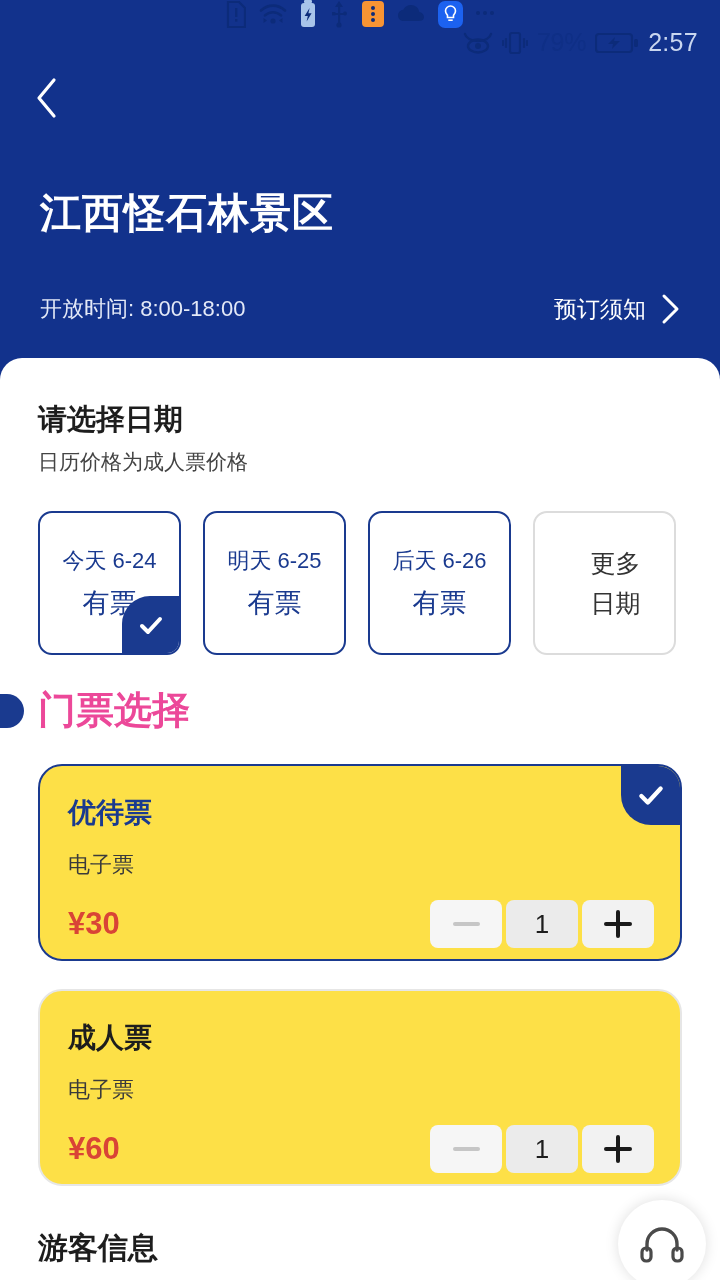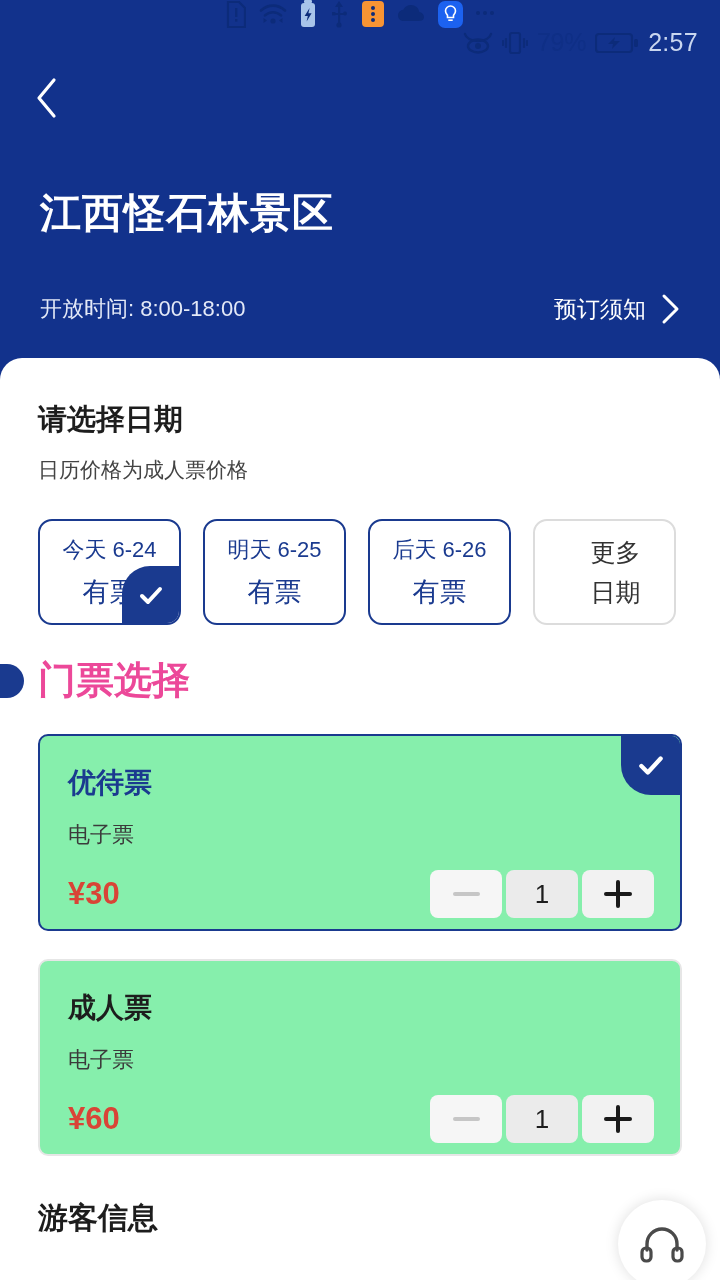--- a/index.html
+++ b/index.html
@@ -70,29 +70,29 @@
     background:#ffffff;
     border-radius:22px 22px 0 0;
     padding:0 38px;
     overflow:hidden;
   }
 
   .sec-title {
     font-size:29px; font-weight:bold; color:#1d1d1d;
     padding-top:42px;
   }
-  .sec-sub { font-size:21px; color:#444; margin-top:16px; }
+  .sec-sub { font-size:21px; color:#444; margin-top:8px; }
 
   
   .date-row {
     display:flex; gap:22px;
     margin-top:35px;
   }
   .date-card {
-    width:143px; height:106px;
+    width:143px; height:144px;
     border:2px solid #1a3a8f;
     border-radius:14px;
     position:relative;
     display:flex; flex-direction:column;
     align-items:center; justify-content:center;
     overflow:hidden;
     background:#fff;
   }
   .date-card.more { border:2px solid #dcdcdc; }
   .dc-top { font-size:22px; color:#1a3a8f; }
@@ -123,22 +123,22 @@
     background:#1a3a8f;
     border-radius:0 17px 17px 0;
   }
   .tsec-title { font-size:38px; font-weight:bold; color:#ec4899; }
 
   .ticket-card {
     position:relative;
     height:197px;
     margin-top:28px;
     border:2px solid #1a3a8f;
-    border-radius:10px;
-    background:#86efac;
+    border-radius:24px;
+    background:#fde047;
     padding:28px 26px 0 28px;
     overflow:hidden;
   }
   .ticket-card.plain { border:2px solid #e6e6e6; }
   .tc-name { font-size:28px; font-weight:bold; color:#1a3a8f; }
   .ticket-card.plain .tc-name { color:#1d1d1d; }
   .tc-type { font-size:22px; color:#3b3b3b; margin-top:18px; }
   .tc-bottom {
     display:flex; align-items:center;
     margin-top:20px;

